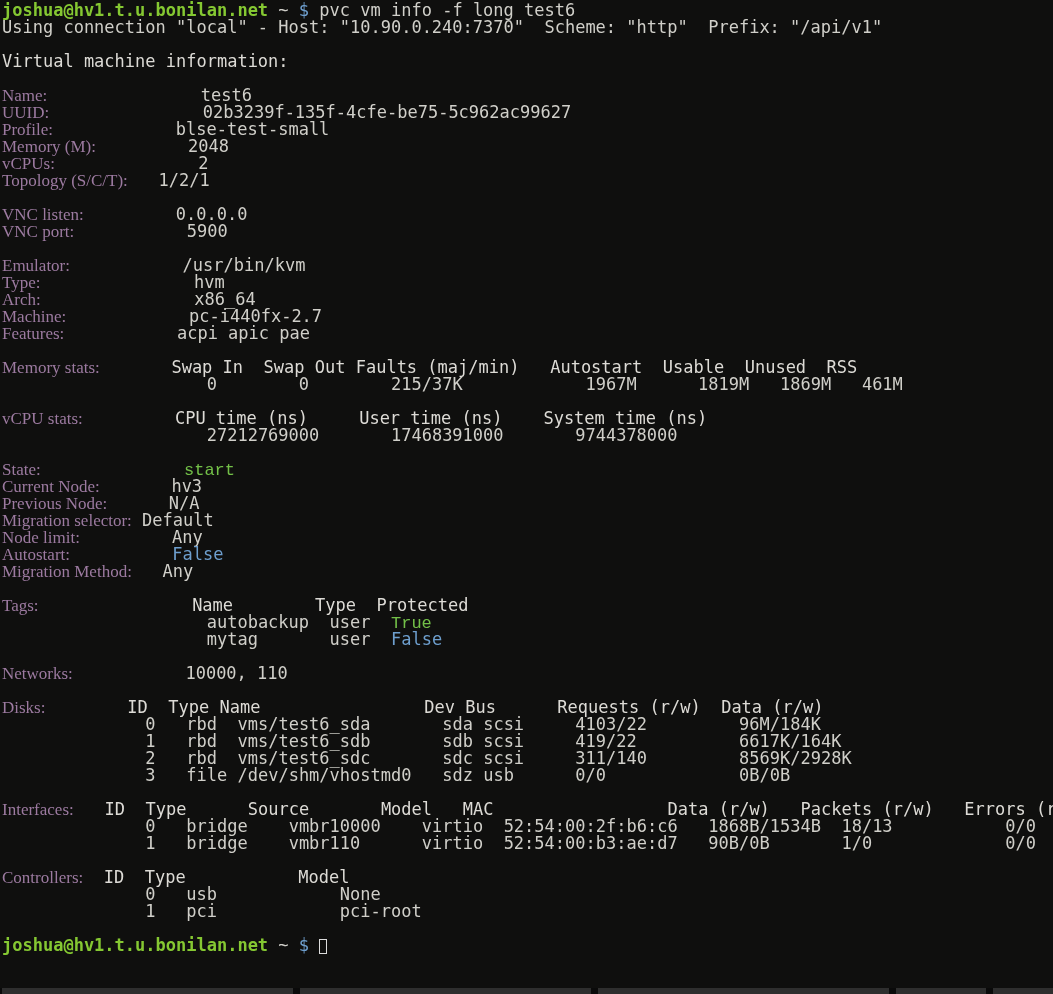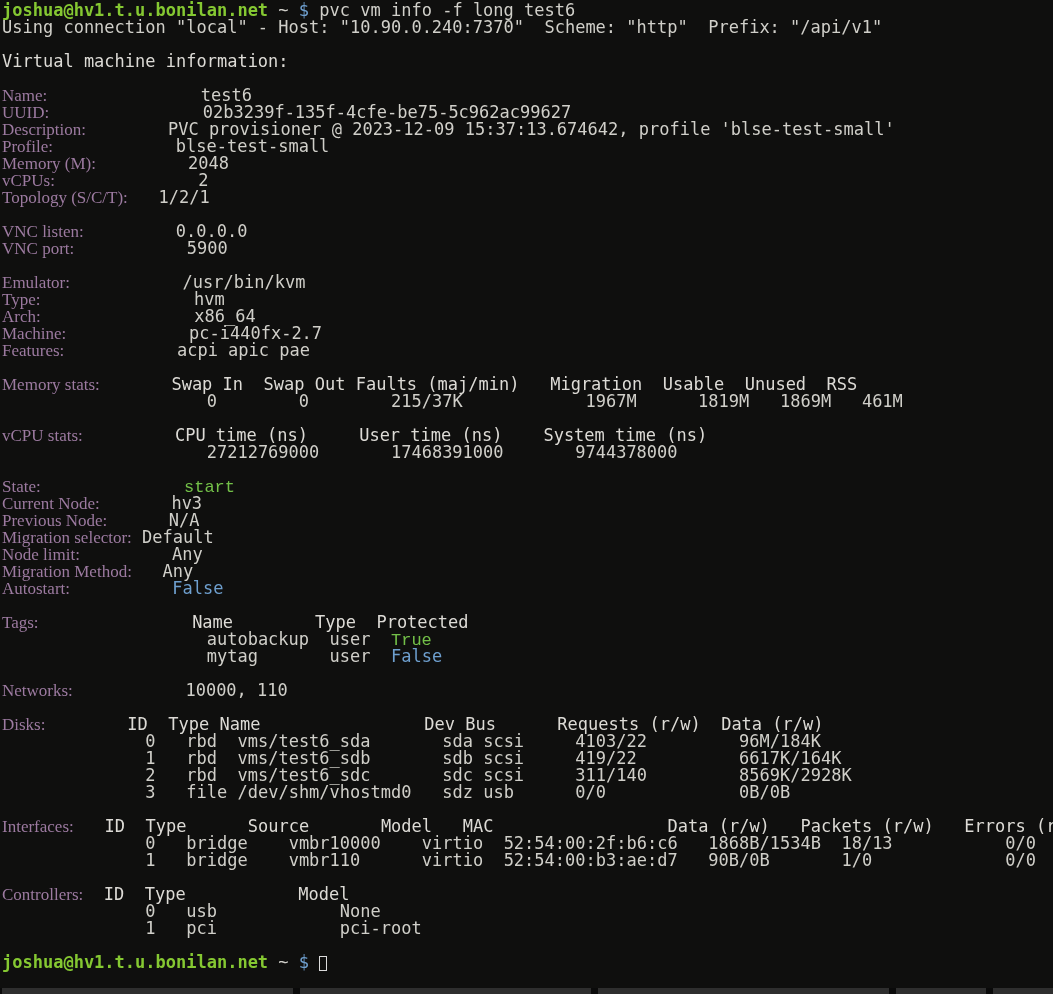--- a/index.html
+++ b/index.html
@@ -44,48 +44,47 @@
 <body>
 
 <div id="term">
     <div class="line"><span class="greenb">joshua@hv1.t.u.bonilan.net</span> <span class="fg">~</span> <span class="blue">$</span> <span class="fg">pvc vm info -f long test6</span></div>
     <div class="line"><span class="fg">Using connection "local" - Host: "10.90.0.240:7370"  Scheme: "http"  Prefix: "/api/v1"</span></div>
     <div class="line"></div>
     <div class="line"><span class="bold">Virtual machine information:</span></div>
     <div class="line"></div>
     <div class="line"><span class="label">Name:</span>               <span class="fg">test6</span></div>
     <div class="line"><span class="label">UUID:</span>               <span class="fg">02b3239f-135f-4cfe-be75-5c962ac99627</span></div>
-    <div class="line"><span class="label">Description:</span>        <span class="fg">PVC provisioner @ 2023-12-09 15:37:13.674642, profile 'blse-test-small'</span></div>
     <div class="line"><span class="label">Profile:</span>            <span class="fg">blse-test-small</span></div>
     <div class="line"><span class="label">Memory (M):</span>         <span class="fg">2048</span></div>
     <div class="line"><span class="label">vCPUs:</span>              <span class="fg">2</span></div>
     <div class="line"><span class="label">Topology (S/C/T):</span>   <span class="fg">1/2/1</span></div>
     <div class="line"></div>
     <div class="line"><span class="label">VNC listen:</span>         <span class="fg">0.0.0.0</span></div>
     <div class="line"><span class="label">VNC port:</span>           <span class="fg">5900</span></div>
     <div class="line"></div>
     <div class="line"><span class="label">Emulator:</span>           <span class="fg">/usr/bin/kvm</span></div>
     <div class="line"><span class="label">Type:</span>               <span class="fg">hvm</span></div>
     <div class="line"><span class="label">Arch:</span>               <span class="fg">x86_64</span></div>
     <div class="line"><span class="label">Machine:</span>            <span class="fg">pc-i440fx-2.7</span></div>
     <div class="line"><span class="label">Features:</span>           <span class="fg">acpi apic pae</span></div>
     <div class="line"></div>
-    <div class="line"><span class="label">Memory stats:</span>       <span class="bold">Swap In</span>  <span class="bold">Swap Out</span> <span class="bold">Faults (maj/min)</span>   <span class="bold">Migration</span>  <span class="bold">Usable</span>  <span class="bold">Unused</span>  <span class="bold">RSS</span></div>
+    <div class="line"><span class="label">Memory stats:</span>       <span class="bold">Swap In</span>  <span class="bold">Swap Out</span> <span class="bold">Faults (maj/min)</span>   <span class="bold">Autostart</span>  <span class="bold">Usable</span>  <span class="bold">Unused</span>  <span class="bold">RSS</span></div>
     <div class="line">                    <span class="fg">0</span>        <span class="fg">0</span>        <span class="fg">215/37K</span>            <span class="fg">1967M</span>      <span class="fg">1819M</span>   <span class="fg">1869M</span>   <span class="fg">461M</span></div>
     <div class="line"></div>
     <div class="line"><span class="label">vCPU stats:</span>         <span class="bold">CPU time (ns)</span>     <span class="bold">User time (ns)</span>    <span class="bold">System time (ns)</span></div>
     <div class="line">                    <span class="fg">27212769000</span>       <span class="fg">17468391000</span>       <span class="fg">9744378000</span></div>
     <div class="line"></div>
     <div class="line"><span class="label">State:</span>              <span class="green">start</span></div>
     <div class="line"><span class="label">Current Node:</span>       <span class="fg">hv3</span></div>
     <div class="line"><span class="label">Previous Node:</span>      <span class="fg">N/A</span></div>
     <div class="line"><span class="label">Migration selector:</span> <span class="fg">Default</span></div>
     <div class="line"><span class="label">Node limit:</span>         <span class="fg">Any</span></div>
+    <div class="line"><span class="label">Autostart:</span>          <span class="blue">False</span></div>
     <div class="line"><span class="label">Migration Method:</span>   <span class="fg">Any</span></div>
-    <div class="line"><span class="label">Autostart:</span>          <span class="blue">False</span></div>
     <div class="line"></div>
     <div class="line"><span class="label">Tags:</span>               <span class="bold">Name</span>        <span class="bold">Type</span>  <span class="bold">Protected</span></div>
     <div class="line">                    <span class="fg">autobackup</span>  <span class="fg">user</span>  <span class="green">True</span></div>
     <div class="line">                    <span class="fg">mytag</span>       <span class="fg">user</span>  <span class="blue">False</span></div>
     <div class="line"></div>
     <div class="line"><span class="label">Networks:</span>           <span class="fg">10000, 110</span></div>
     <div class="line"></div>
     <div class="line"><span class="label">Disks:</span>        <span class="bold">ID</span>  <span class="bold">Type</span> <span class="bold">Name</span>                <span class="bold">Dev</span> <span class="bold">Bus</span>      <span class="bold">Requests (r/w)</span>  <span class="bold">Data (r/w)</span></div>
     <div class="line">              <span class="fg">0</span>   <span class="fg">rbd</span>  <span class="fg">vms/test6_sda</span>       <span class="fg">sda</span> <span class="fg">scsi</span>     <span class="fg">4103/22</span>         <span class="fg">96M/184K</span></div>
     <div class="line">              <span class="fg">1</span>   <span class="fg">rbd</span>  <span class="fg">vms/test6_sdb</span>       <span class="fg">sdb</span> <span class="fg">scsi</span>     <span class="fg">419/22</span>          <span class="fg">6617K/164K</span></div>

